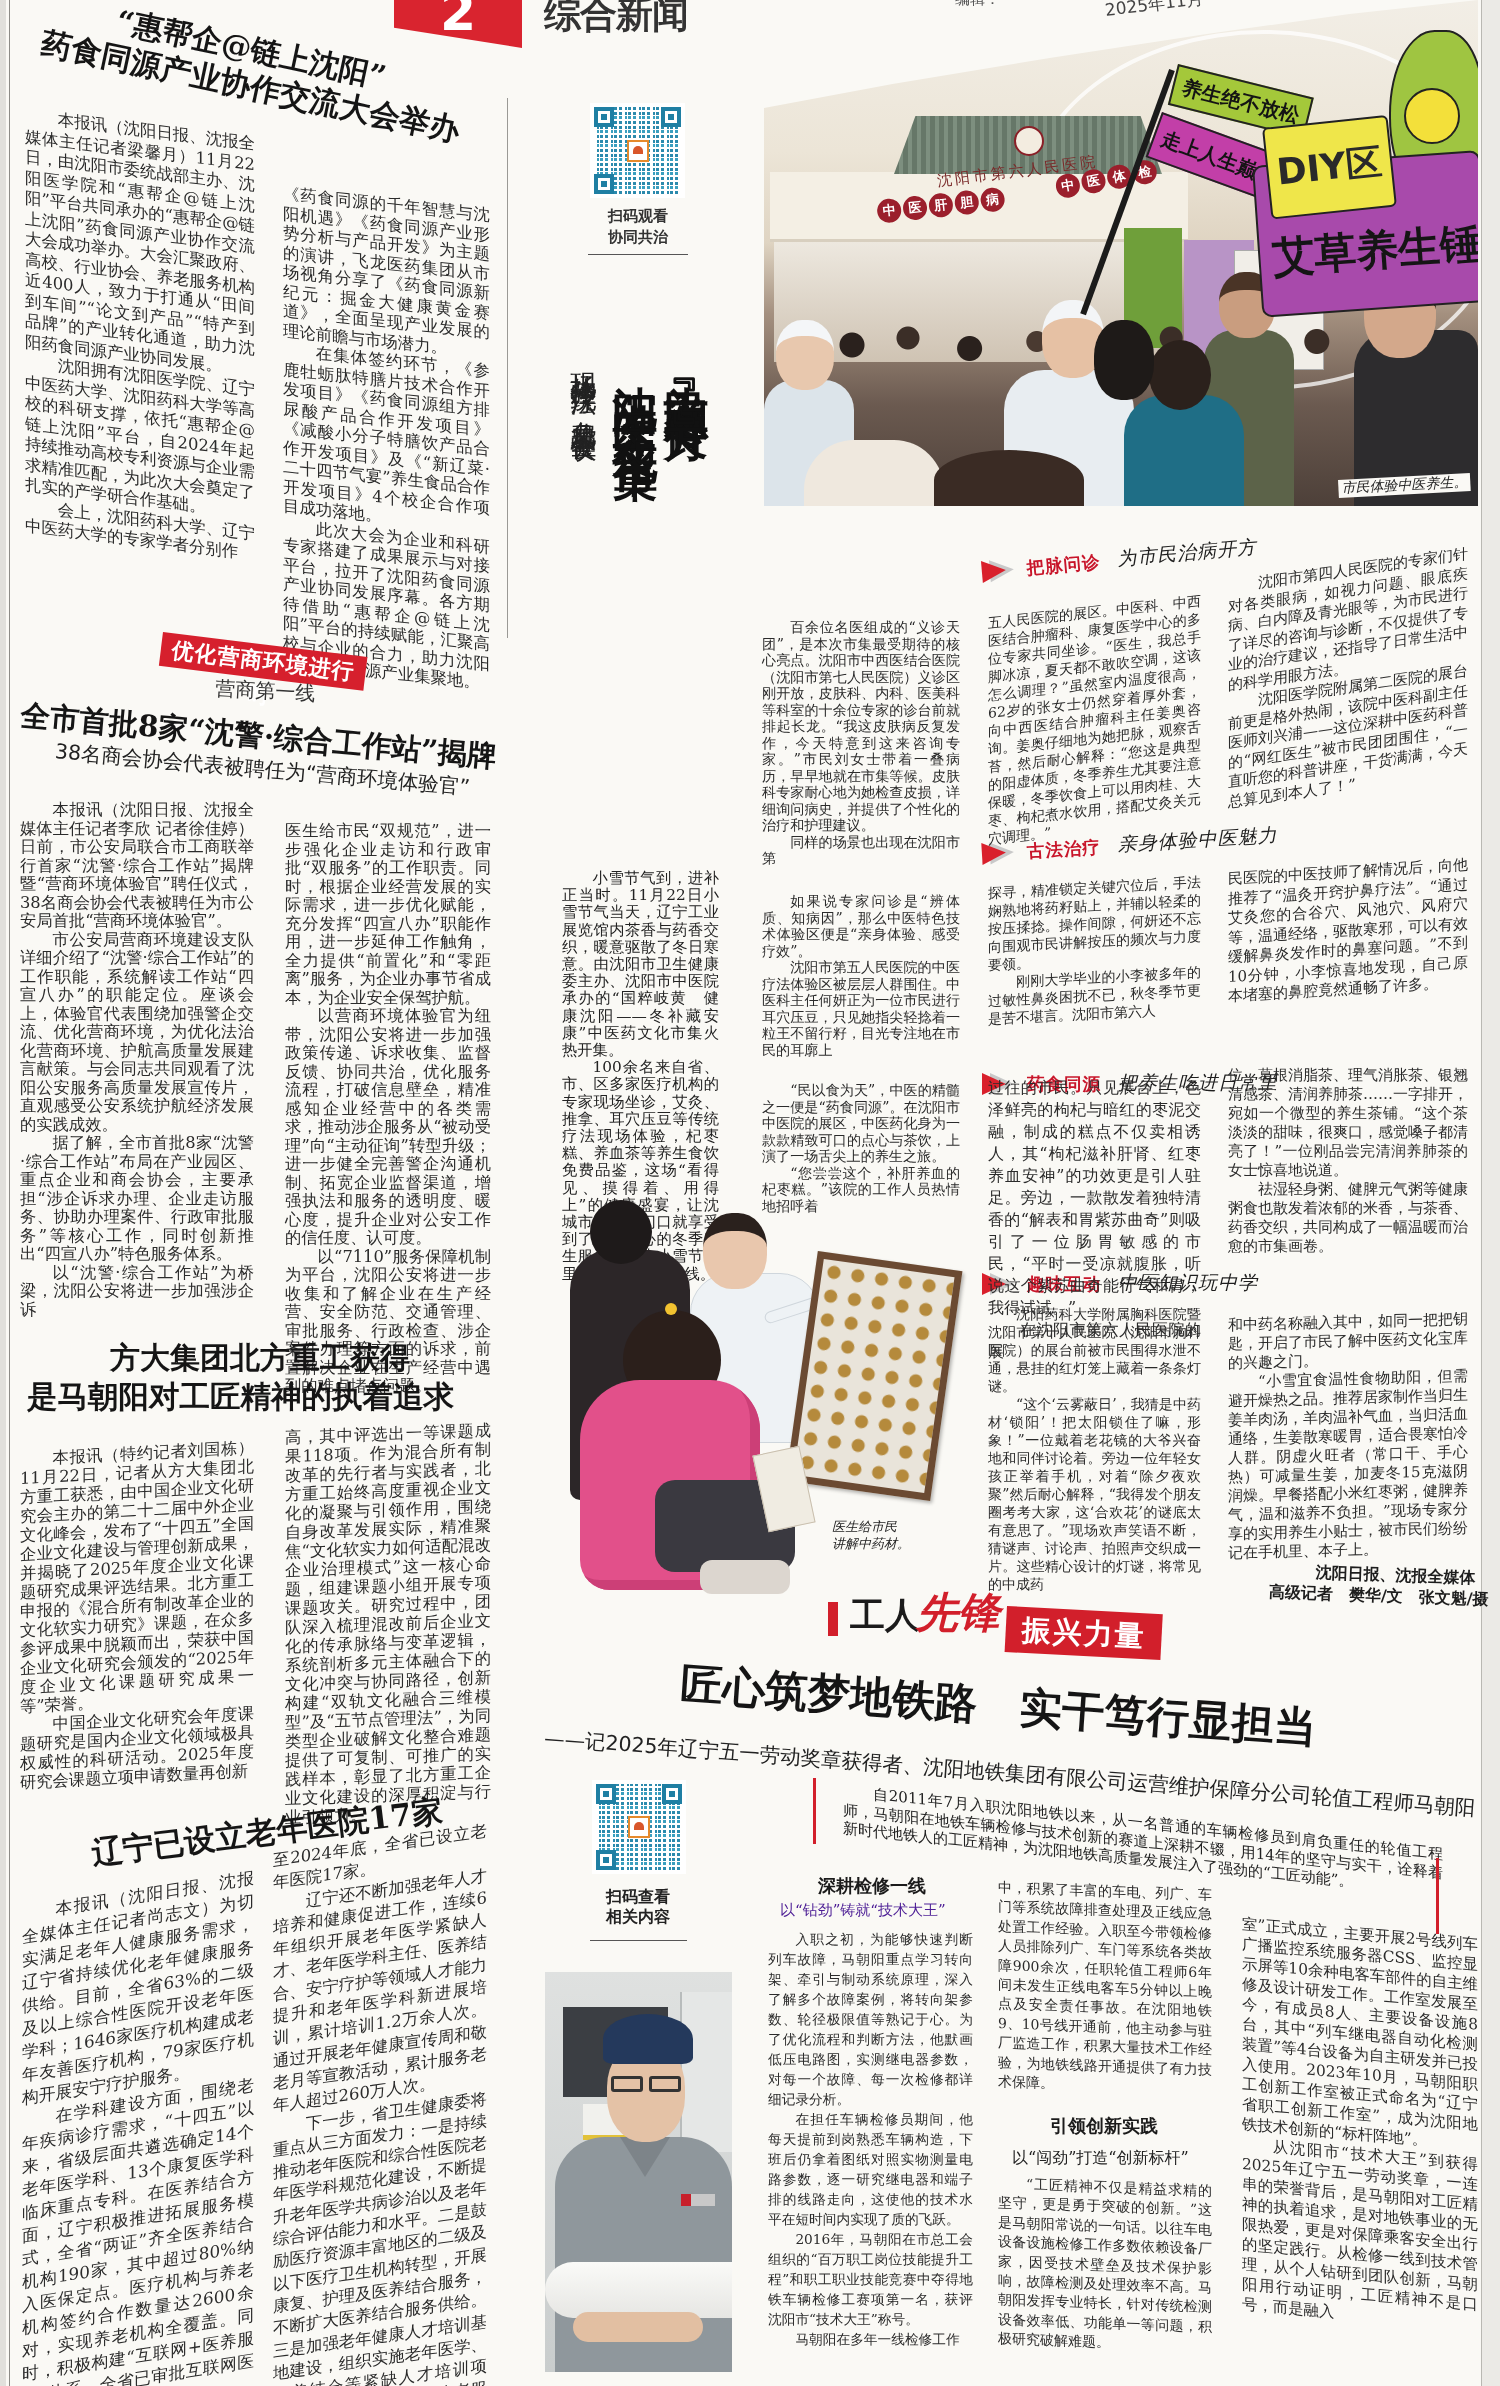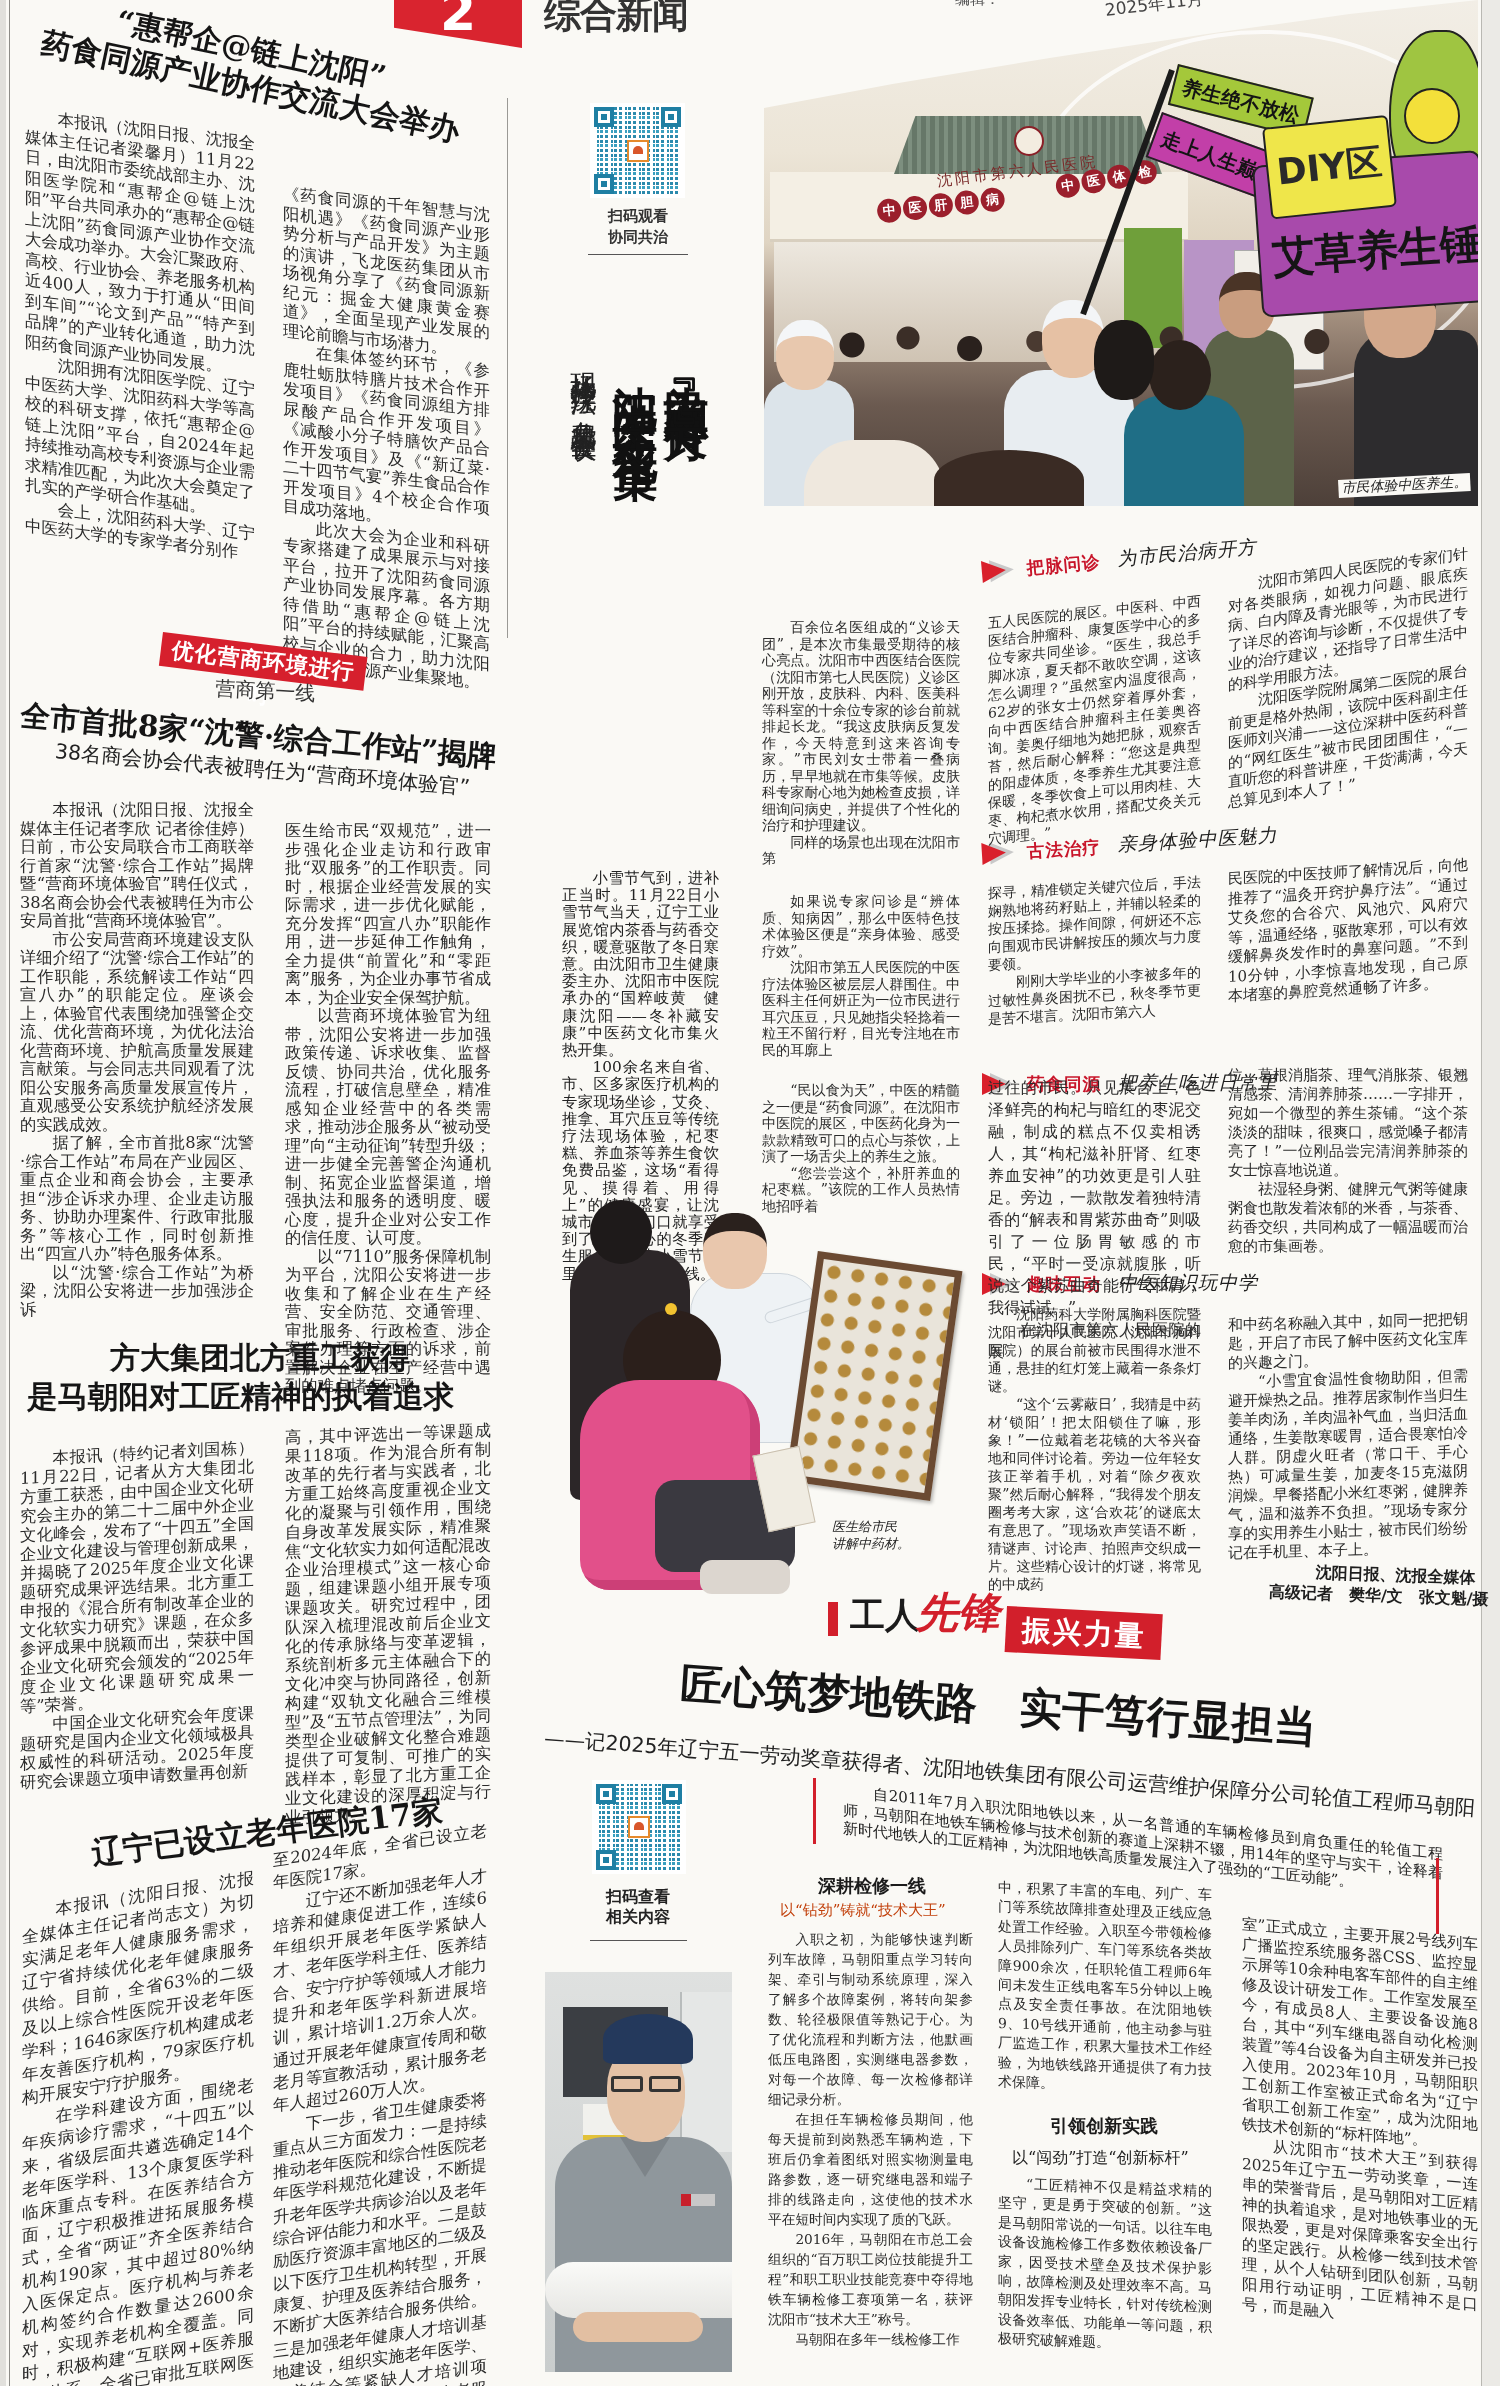--- a/index.html
+++ b/index.html
@@ -322,21 +322,21 @@
   <div class="blob" style="left:62px;top:70px;width:78px;height:100px;background:#e4c2a6;border-radius:45%"></div>
   <div class="blob" style="left:58px;top:42px;width:90px;height:50px;background:#24395c;border-radius:50% 50% 12% 12%"></div>
   <div class="blob" style="left:66px;top:104px;width:32px;height:16px;border:3px solid #333;border-radius:3px"></div>
   <div class="blob" style="left:104px;top:104px;width:32px;height:16px;border:3px solid #333;border-radius:3px"></div>
   <div class="blob" style="left:136px;top:222px;width:34px;height:12px;background:#c8c8c8;border-left:10px solid #c8202b"></div>
   <div class="blob" style="left:0;top:290px;width:187px;height:56px;background:linear-gradient(180deg,#fafaf8,#e6e6e3);border-radius:28px 0 0 28px"></div>
   <div class="blob" style="left:28px;top:340px;width:130px;height:30px;background:#e2bfa2;border-radius:15px"></div>
  </div>
 
  <div class="abs sans" style="left:818px;top:1877px;font-size:18px;font-weight:bold;color:#1b1b1b;line-height:1;white-space:nowrap">深耕检修一线</div>
- <div class="abs" style="left:780px;top:1903px;font-size:15px;color:#c2410c;line-height:1;white-space:nowrap">以“钻劲”铸就“技术大王”</div>
+ <div class="abs" style="left:780px;top:1903px;font-size:15px;color:#4c1d95;line-height:1;white-space:nowrap">以“钻劲”铸就“技术大王”</div>
 
  <div class="col" style="left:768px;top:1929px;width:205px;font-size:13.7px;line-height:20px">
   <p>入职之初，为能够快速判断列车故障，马朝阳重点学习转向架、牵引与制动系统原理，深入了解多个故障案例，将转向架参数、轮径极限值等熟记于心。为了优化流程和判断方法，他默画低压电路图，实测继电器参数，对每一个故障、每一次检修都详细记录分析。</p>
   <p>在担任车辆检修员期间，他每天提前到岗熟悉车辆构造，下班后仍拿着图纸对照实物测量电路参数，逐一研究继电器和端子排的线路走向，这使他的技术水平在短时间内实现了质的飞跃。</p>
   <p>2016年，马朝阳在市总工会组织的“百万职工岗位技能提升工程”和职工职业技能竞赛中夺得地铁车辆检修工赛项第一名，获评沈阳市“技术大王”称号。</p>
   <p>马朝阳在多年一线检修工作</p>
  </div>
  <div class="col" style="left:998px;top:1878px;width:214px;font-size:14px;line-height:19.4px;transform:skewY(2deg)">
   <p class="cont">中，积累了丰富的车电、列广、车门等系统故障排查处理及正线应急处置工作经验。入职至今带领检修人员排除列广、车门等系统各类故障900余次，任职轮值工程师6年间未发生正线电客车5分钟以上晚点及安全责任事故。在沈阳地铁9、10号线开通前，他主动参与驻厂监造工作，积累大量技术工作经验，为地铁线路开通提供了有力技术保障。</p>
  </div>

